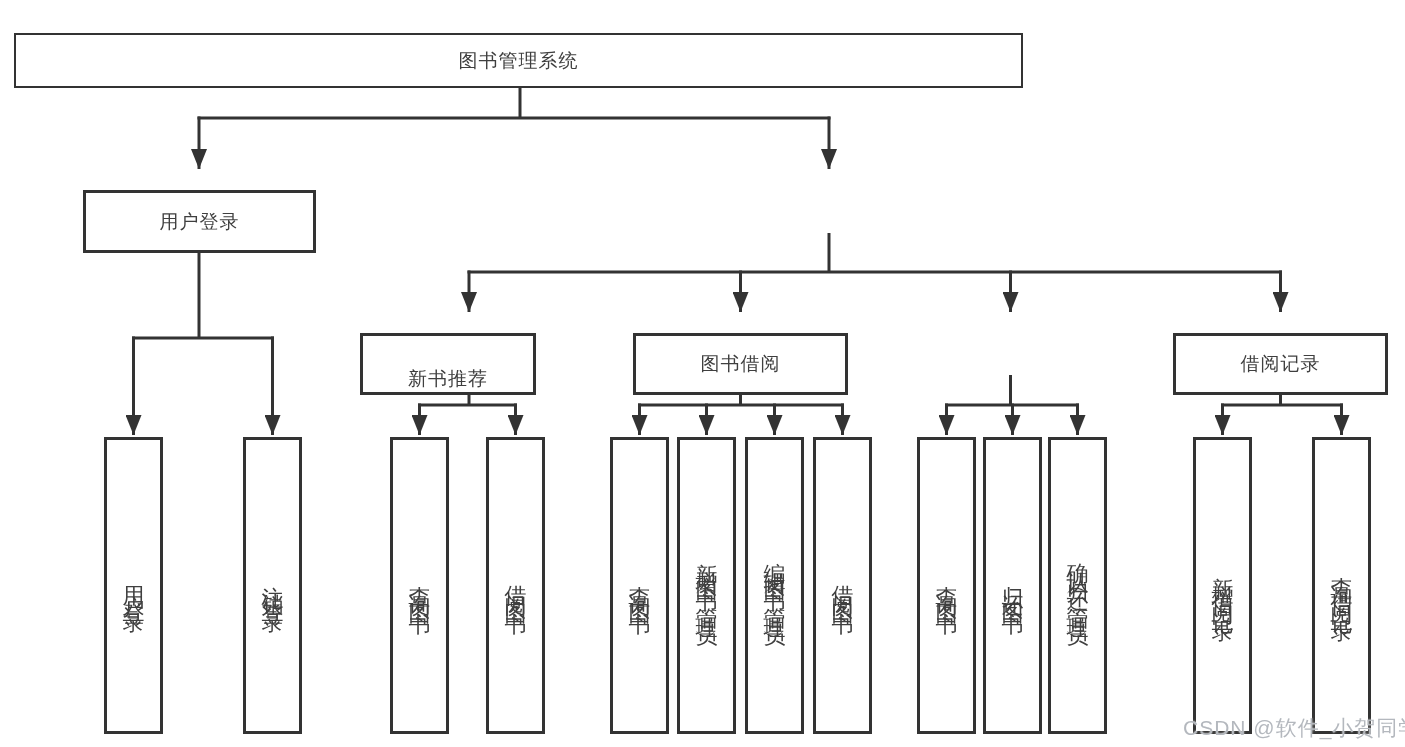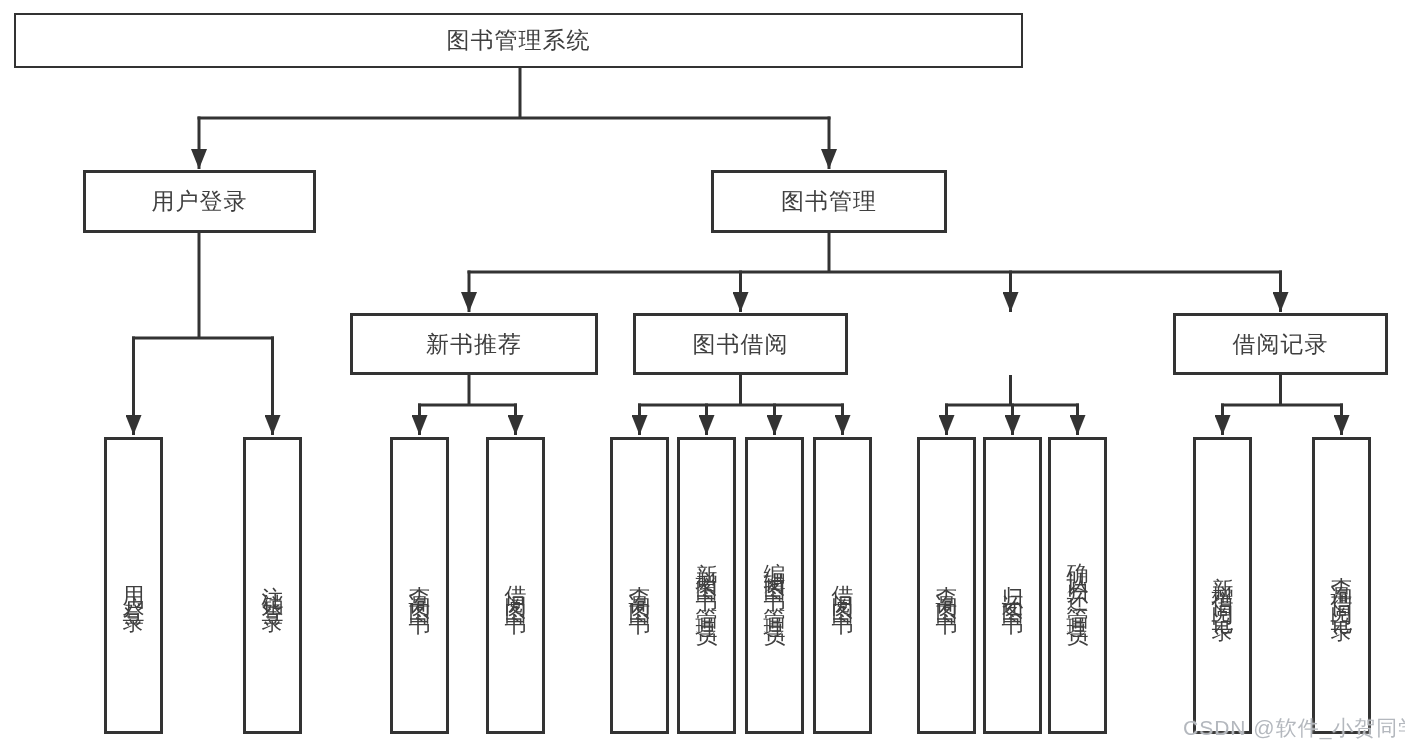--- a/index.html
+++ b/index.html
@@ -37,23 +37,24 @@
   }
   .node {
     position: absolute;
     box-sizing: border-box;
     border: 3px solid var(--line);
     background: var(--background);
     color: var(--text);
     display: flex;
     align-items: center;
     justify-content: center;
-    font-size: 23px;
+    font-size: 19px;
     letter-spacing: 1px;
     z-index: 2;
+    margin-top: 20px;
   }
   .node.root {
     border-width: 2px;
   }
   .leaf {
     position: absolute;
     box-sizing: border-box;
     border: 3px solid var(--line);
     background: var(--background);
     color: var(--text);
@@ -152,25 +153,22 @@
     </g>
   </svg>
 
   <div class="node root" style="left:14px; top:13px; width:1009px; height:55px;">
     <span>图书管理系统</span>
   </div>
 
   <div class="node" style="left:83px; top:170px; width:233px; height:63px;">
     <span>用户登录</span>
   </div>
-  <div class="node" style="left:711px; top:170px; width:236px; height:63px;">
-    <span>图书管理</span>
-  </div>
-
-  <div class="node" style="left:350px; top:313px; width:248px; height:62px;">
+
+  <div class="node" style="left:360px; top:313px; width:176px; height:62px;align-items:flex-end;">
     <span>新书推荐</span>
   </div>
   <div class="node" style="left:633px; top:313px; width:215px; height:62px;">
     <span>图书借阅</span>
   </div>
   <div class="node" style="left:1173px; top:313px; width:215px; height:62px;">
     <span>借阅记录</span>
   </div>
 
   <div class="leaf" style="left:104px;">

